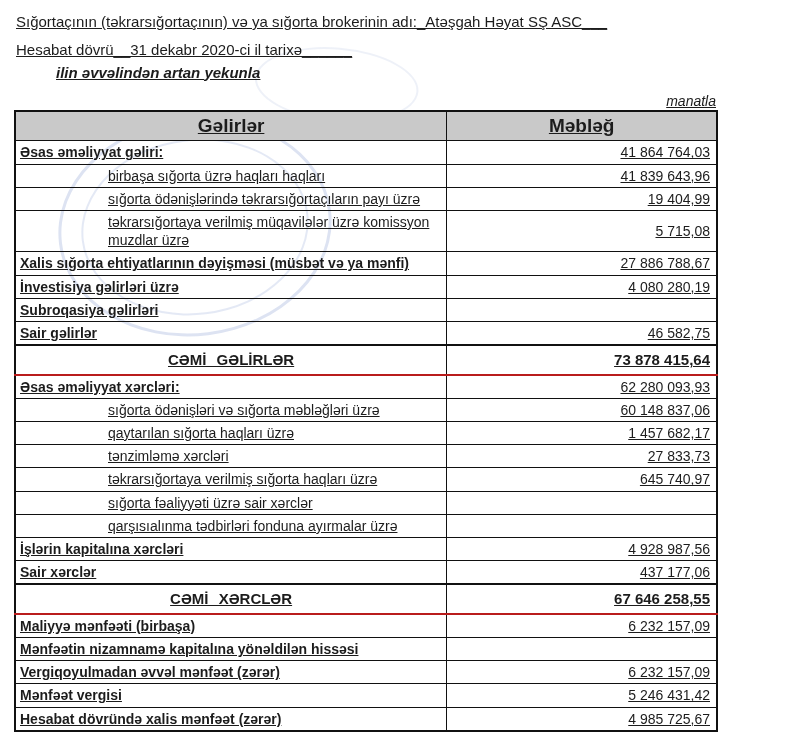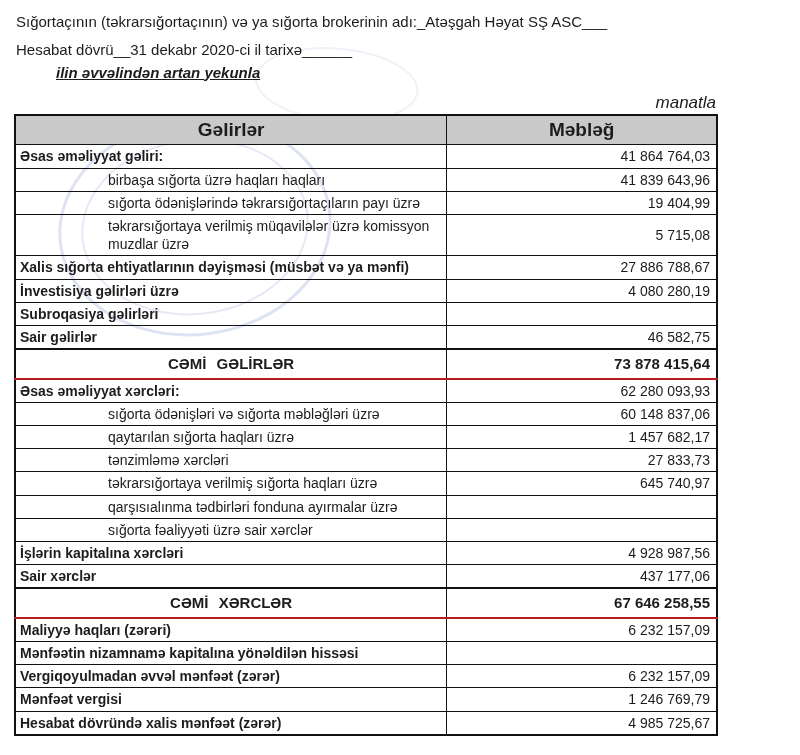--- a/index.html
+++ b/index.html
@@ -10,20 +10,21 @@
     color: #1c1c1c;
   }
   .page {
     position: relative;
     width: 732px;
     height: 755px;
     box-sizing: border-box;
     padding: 8px 14px 28px 14px;
     overflow: hidden;
     background: #ffffff;
+    text-decoration: underline;
   }
   
   .stamp {
     position: absolute;
     left: 58px;
     top: 118px;
     width: 268px;
     height: 212px;
     border: 3px solid rgba(86, 116, 190, 0.20);
     border-radius: 50%;
@@ -57,21 +58,21 @@
   .hdr-line2 { margin: 8px 0 0 2px; }
   .hdr-line3 {
     margin: 2px 0 0 42px;
     font-weight: bold;
     font-style: italic;
     text-decoration: underline;
   }
   .unit-note {
     text-align: right;
     font-style: italic;
-    font-size: 17px;
+    font-size: 14px;
     margin: 10px 2px 1px 0;
     position: relative;
     z-index: 1;
   }
   table.report {
     position: relative;
     z-index: 1;
     width: 100%;
     border-collapse: collapse;
     table-layout: fixed;
@@ -199,54 +200,54 @@
         </tr>
         <tr class="row-indent">
           <td class="lbl">tənzimləmə xərcləri</td>
           <td class="val">27 833,73</td>
         </tr>
         <tr class="row-indent">
           <td class="lbl">təkrarsığortaya verilmiş sığorta haqları üzrə</td>
           <td class="val">645 740,97</td>
         </tr>
         <tr class="row-indent">
+          <td class="lbl">sığorta fəaliyyəti üzrə sair xərclər</td>
+          <td class="val"></td>
+        </tr>
+        <tr class="row-indent">
           <td class="lbl">qarşısıalınma tədbirləri fonduna ayırmalar üzrə</td>
-          <td class="val"></td>
-        </tr>
-        <tr class="row-indent">
-          <td class="lbl">sığorta fəaliyyəti üzrə sair xərclər</td>
           <td class="val"></td>
         </tr>
         <tr class="row-bold">
           <td class="lbl">İşlərin kapitalına xərcləri</td>
           <td class="val">4 928 987,56</td>
         </tr>
         <tr class="row-bold">
           <td class="lbl">Sair xərclər</td>
           <td class="val">437 177,06</td>
         </tr>
         <tr class="row-total">
           <td class="lbl">CƏMİ XƏRCLƏR</td>
           <td class="val">67 646 258,55</td>
         </tr>
         <tr class="row-bold">
-          <td class="lbl">Maliyyə haqları (zərəri)</td>
+          <td class="lbl">Maliyyə mənfəəti (birbaşa)</td>
           <td class="val">6 232 157,09</td>
         </tr>
         <tr class="row-bold">
           <td class="lbl">Mənfəətin nizamnamə kapitalına yönəldilən hissəsi</td>
           <td class="val"></td>
         </tr>
         <tr class="row-bold">
           <td class="lbl">Vergiqoyulmadan əvvəl mənfəət (zərər)</td>
           <td class="val">6 232 157,09</td>
         </tr>
         <tr class="row-bold">
           <td class="lbl">Mənfəət vergisi</td>
-          <td class="val">1 246 769,79</td>
+          <td class="val">5 246 431,42</td>
         </tr>
         <tr class="row-bold">
           <td class="lbl">Hesabat dövründə xalis mənfəət (zərər)</td>
           <td class="val">4 985 725,67</td>
         </tr>
       </tbody>
   </table>
 
 </div>
 

